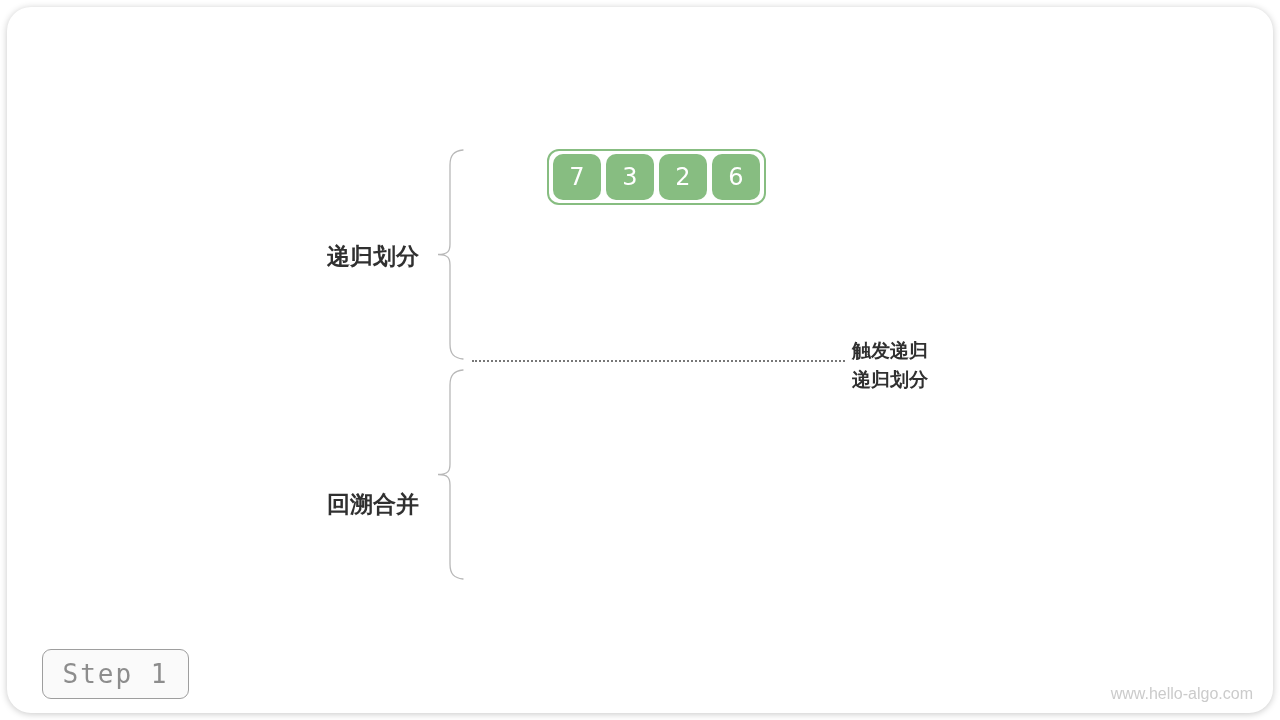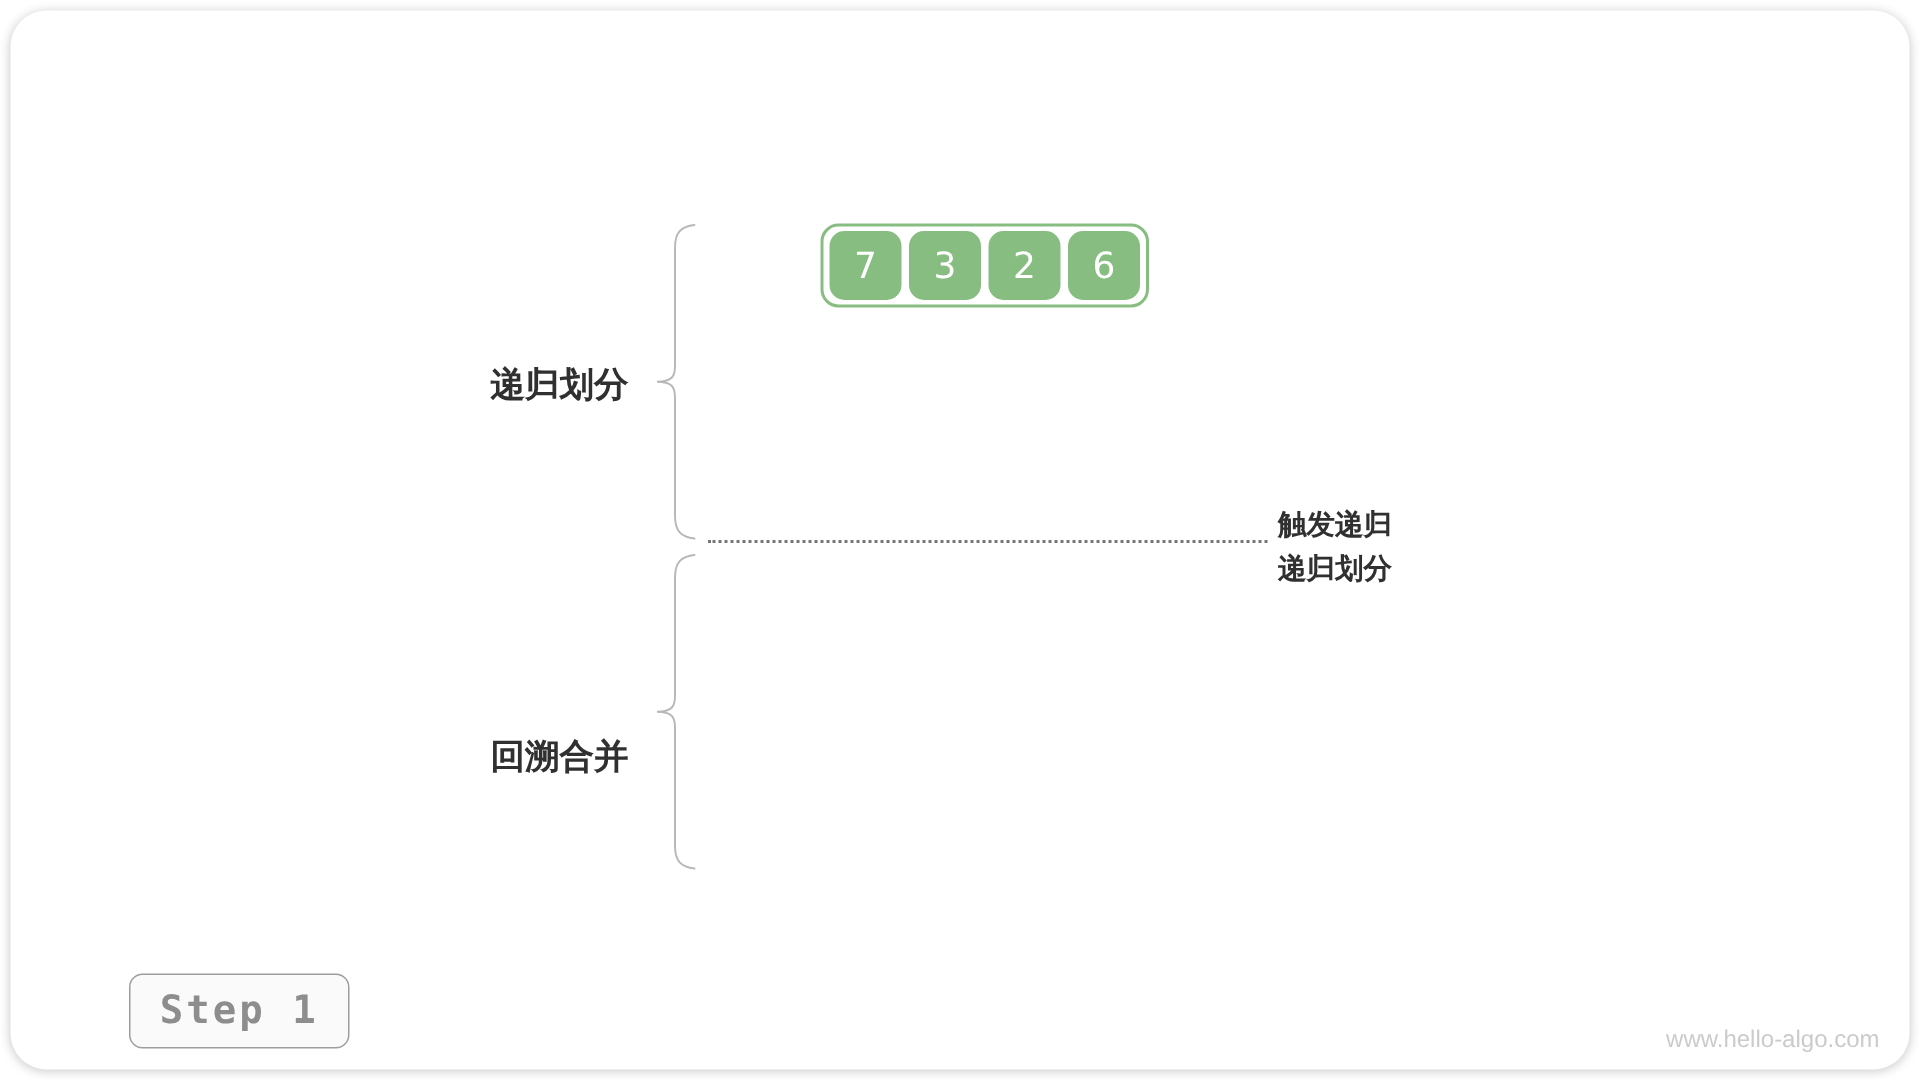--- a/index.html
+++ b/index.html
@@ -51,22 +51,22 @@
   
   .terminate-label{
     position:absolute;left:845px;top:329px;
     font-size:19px;font-weight:700;color:var(--label-dark);line-height:29px;
   }
   
   .step-badge{
     position:absolute;left:35px;top:642px;width:147px;height:50px;
     border:1.5px solid var(--badge-border);border-radius:9px;background:var(--badge-bg);
     display:flex;align-items:center;justify-content:center;
-    font-family:"DejaVu Sans Mono",monospace;font-weight:700;font-size:26px;
-    color:var(--badge-text);letter-spacing:2px;margin-left:44px;
+    font-family:"DejaVu Sans Mono",monospace;font-weight:400;font-size:26px;
+    color:var(--badge-text);letter-spacing:2px;
   }
   
   .watermark{
     position:absolute;right:20px;top:678px;
     font-family:Liberation Sans, sans-serif;font-size:16px;
     color:var(--watermark-gray);
   }
 </style>
 </head>
 <body>

